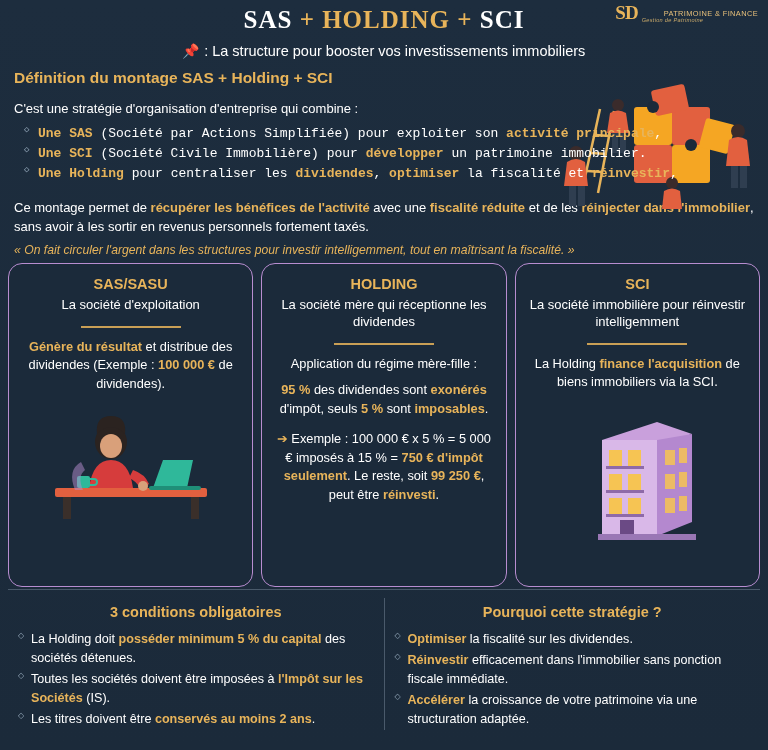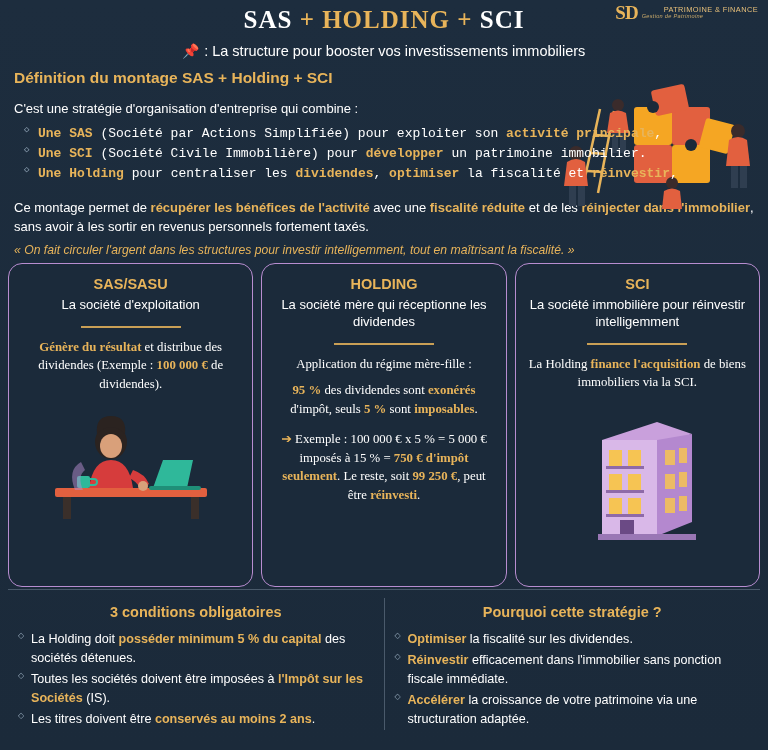--- a/index.html
+++ b/index.html
@@ -12,21 +12,21 @@
   }
   .page{position:relative;width:768px;height:750px;background:linear-gradient(180deg,#1d2d3e 0%,#1b2a3a 100%);}
 
   
   .header{padding:6px 0 2px 0;text-align:center;position:relative;}
   .title{font-family:"Liberation Serif", serif;font-size:25px;font-weight:bold;letter-spacing:1px;}
   .title .w{color:#ffffff;}
   .title .g{color:#e8b45a;}
   .subtitle{font-size:14.5px;color:#ffffff;margin-top:9px;}
   .pin{color:#e05a4f;font-size:14px;}
-  .logo{position:absolute;right:10px;top:2px;text-align:left;display:flex;align-items:center;gap:4px;}
+  .logo{position:absolute;right:10px;top:2px;text-align:left;display:flex;align-items:flex-end;gap:4px;}
   .logo .mark{font-family:"Liberation Serif",serif;font-size:19px;color:#e8b45a;font-weight:bold;letter-spacing:-1px;}
   .logo .txt{line-height:1.05;}
   .logo .l1{font-size:7.4px;color:#e8c07a;letter-spacing:.4px;padding-left:22px;}
   .logo .l2{font-size:5.6px;color:#c9a96a;font-style:italic;letter-spacing:.3px;}
 
   
   .def{position:relative;margin-top:8px;padding:0 14px;}
   .def h2{color:#e8b45a;font-size:15.5px;margin:0 0 13px 0;font-weight:bold;}
   .def p{font-size:13px;margin:0 0 6px 0;line-height:1.35;}
   ul.bul{list-style:none;margin:0;padding:0 0 0 10px;font-family:Liberation Mono, monospace;}
@@ -41,21 +41,21 @@
 
   
   .cols{display:flex;gap:8px;padding:6px 8px 0 8px;justify-content:flex-end;}
   .card{
     flex:1;border:1px solid #b88dd0;border-radius:14px;
     background:#1b2a3a;padding:10px 12px 12px 12px;position:relative;min-height:300px;
   }
   .card h3{color:#e8b45a;font-size:14.5px;text-align:center;margin:2px 0 5px 0;}
   .card .sub{font-size:13px;text-align:center;line-height:1.3;}
   .rule{width:100px;height:2px;background:#e8b45a;margin:12px auto 10px auto;opacity:.85;}
-  .card .body{font-size:12.8px;text-align:center;line-height:1.45;font-family:Liberation Serif, serif;}
+  .card .body{font-size:12.8px;text-align:center;line-height:1.45;}
 
   
   .illus{margin-top:8px;display:flex;justify-content:center;}
 
   
   .bottom{display:flex;padding:8px 8px 4px 8px;gap:0;}
   .bcol{flex:1;padding:4px 10px 0 10px;}
   .bcol.l{border-right:1px solid #4a5a6b;}
   .bcol h4{color:#e8b45a;text-align:center;font-size:14.5px;margin:2px 0 10px 0;}
   .bcol ul{list-style:none;margin:0;padding:0;}

